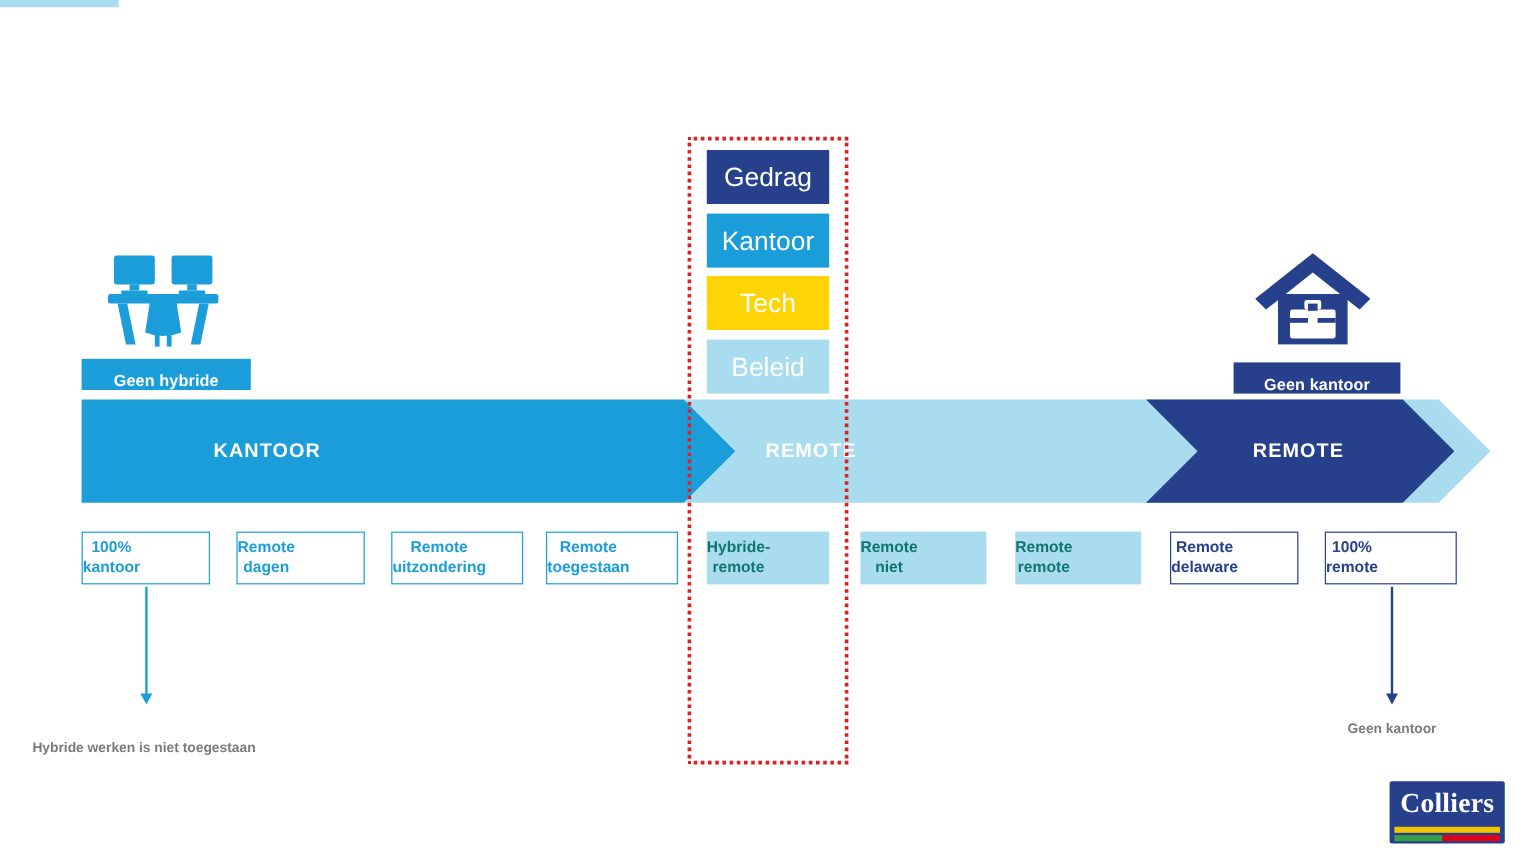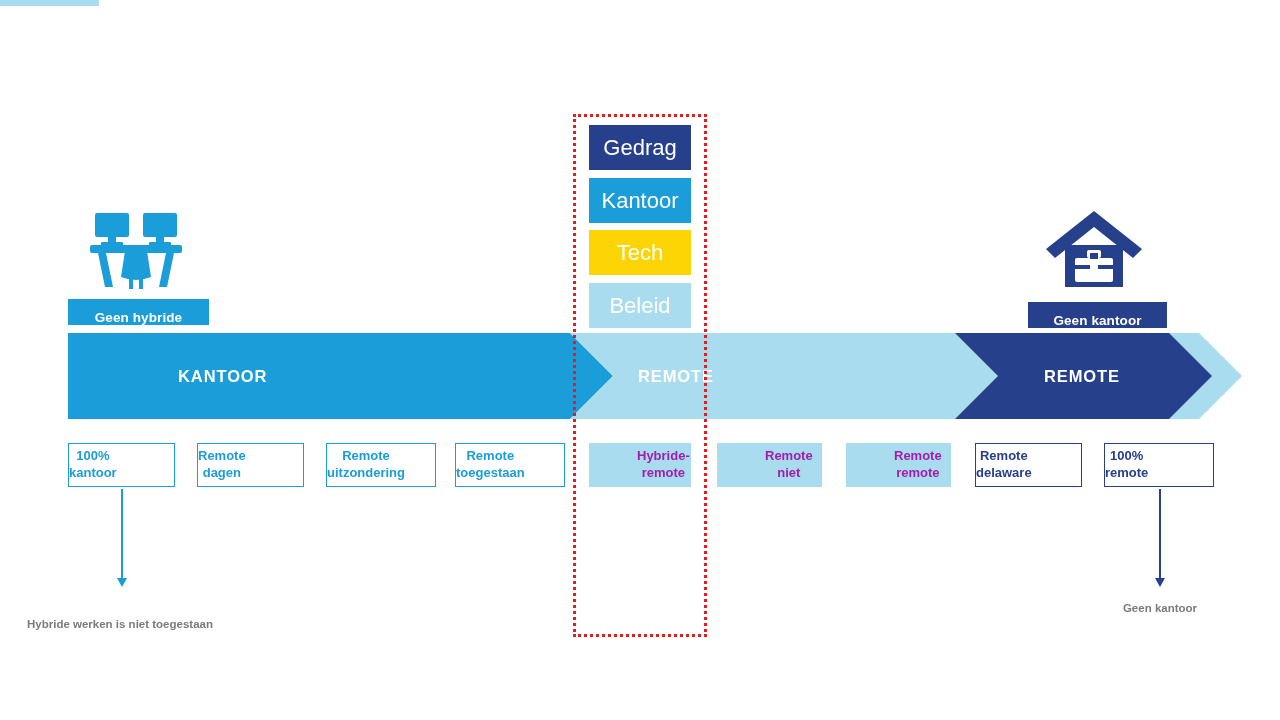--- a/index.html
+++ b/index.html
@@ -141,23 +141,22 @@
     color: #1b9dd9;
     background: #ffffff;
   }
   .mbox.style-outline-dark {
     border: 1.5px solid #27408b;
     color: #27408b;
     background: #ffffff;
   }
   .mbox.style-fill-light {
     border: none;
-    color: #a21caf;
+    color: #0f766e;
     background: #aadcf0;
-    padding-left: 48px;
   }
 
   
   .conn {
     position: absolute;
     width: 2px;
   }
   .conn .shaft {
     position: absolute;
     left: 0;
@@ -373,14 +372,20 @@
     <div class="head"></div>
   </div>
   <div class="conn right">
     <div class="shaft"></div>
     <div class="head"></div>
   </div>
 
   <div class="footnote left">Hybride werken is niet toegestaan</div>
   <div class="footnote right">Geen kantoor</div>
 
+  <div class="logo-colliers">
+    <div class="cl-text">Colliers</div>
+    <div class="cl-stripe-yellow"></div>
+    <div class="cl-stripe-green"></div>
+    <div class="cl-stripe-red"></div>
+  </div>
 
 </div>
 
 </body></html>

